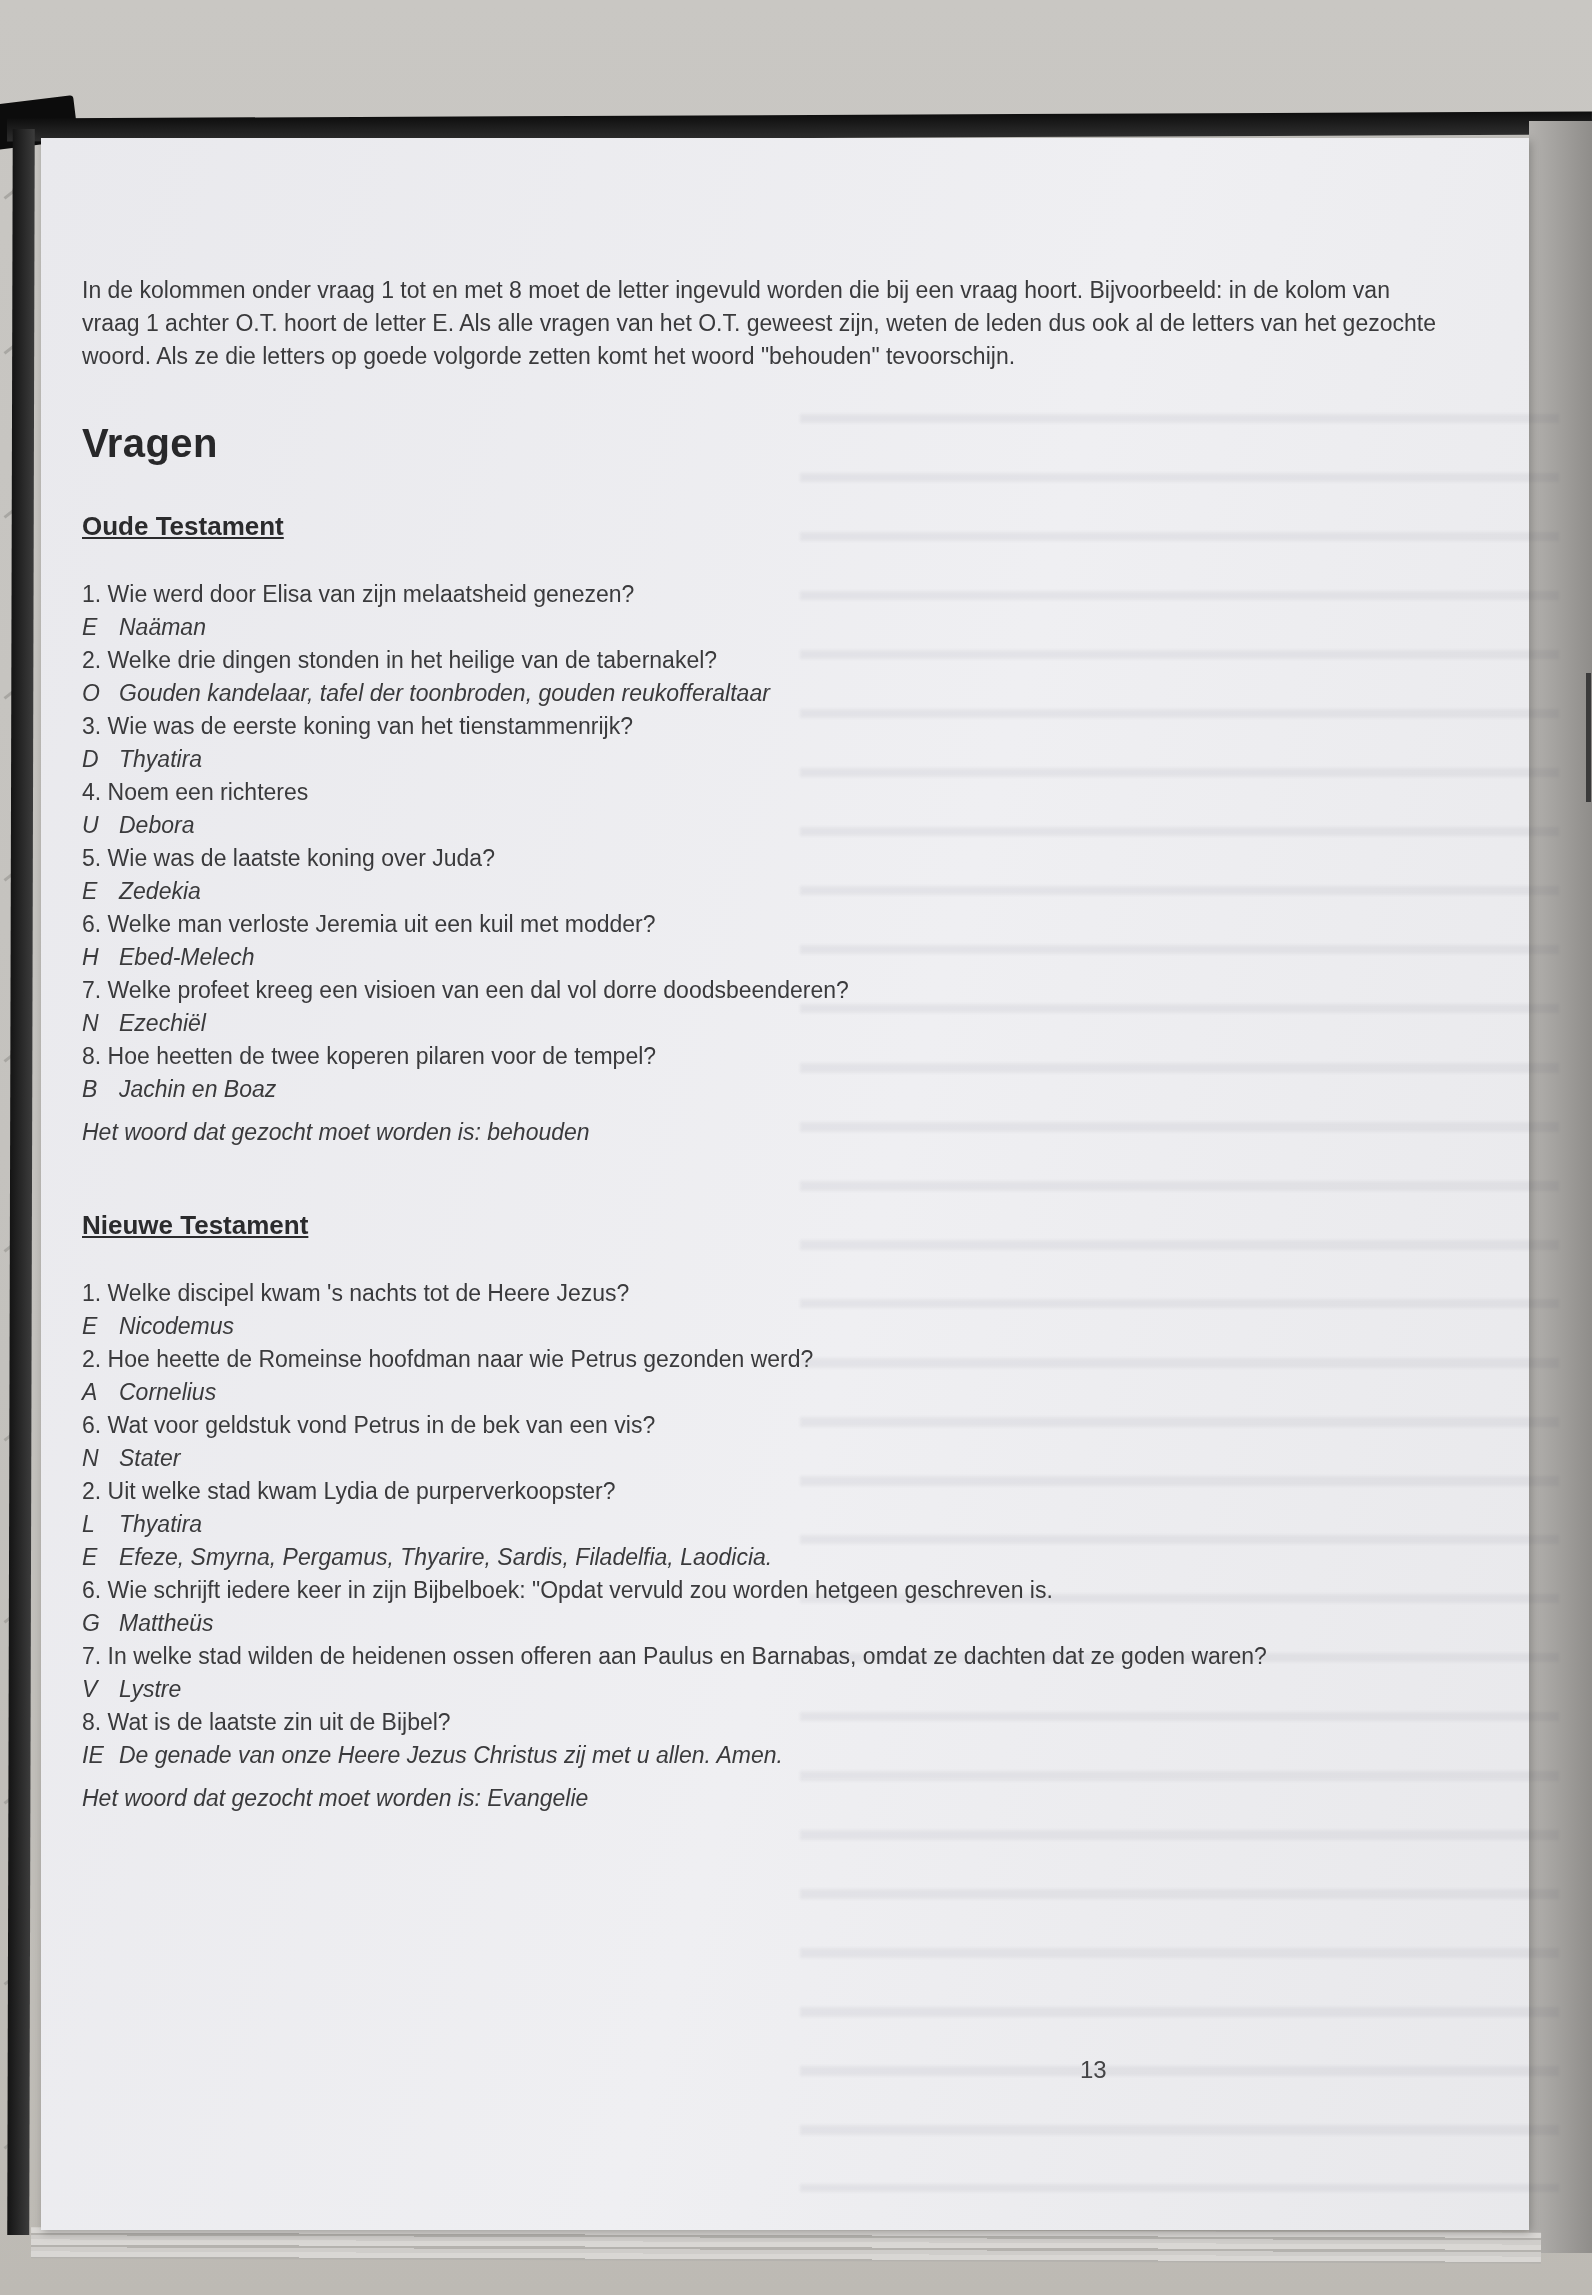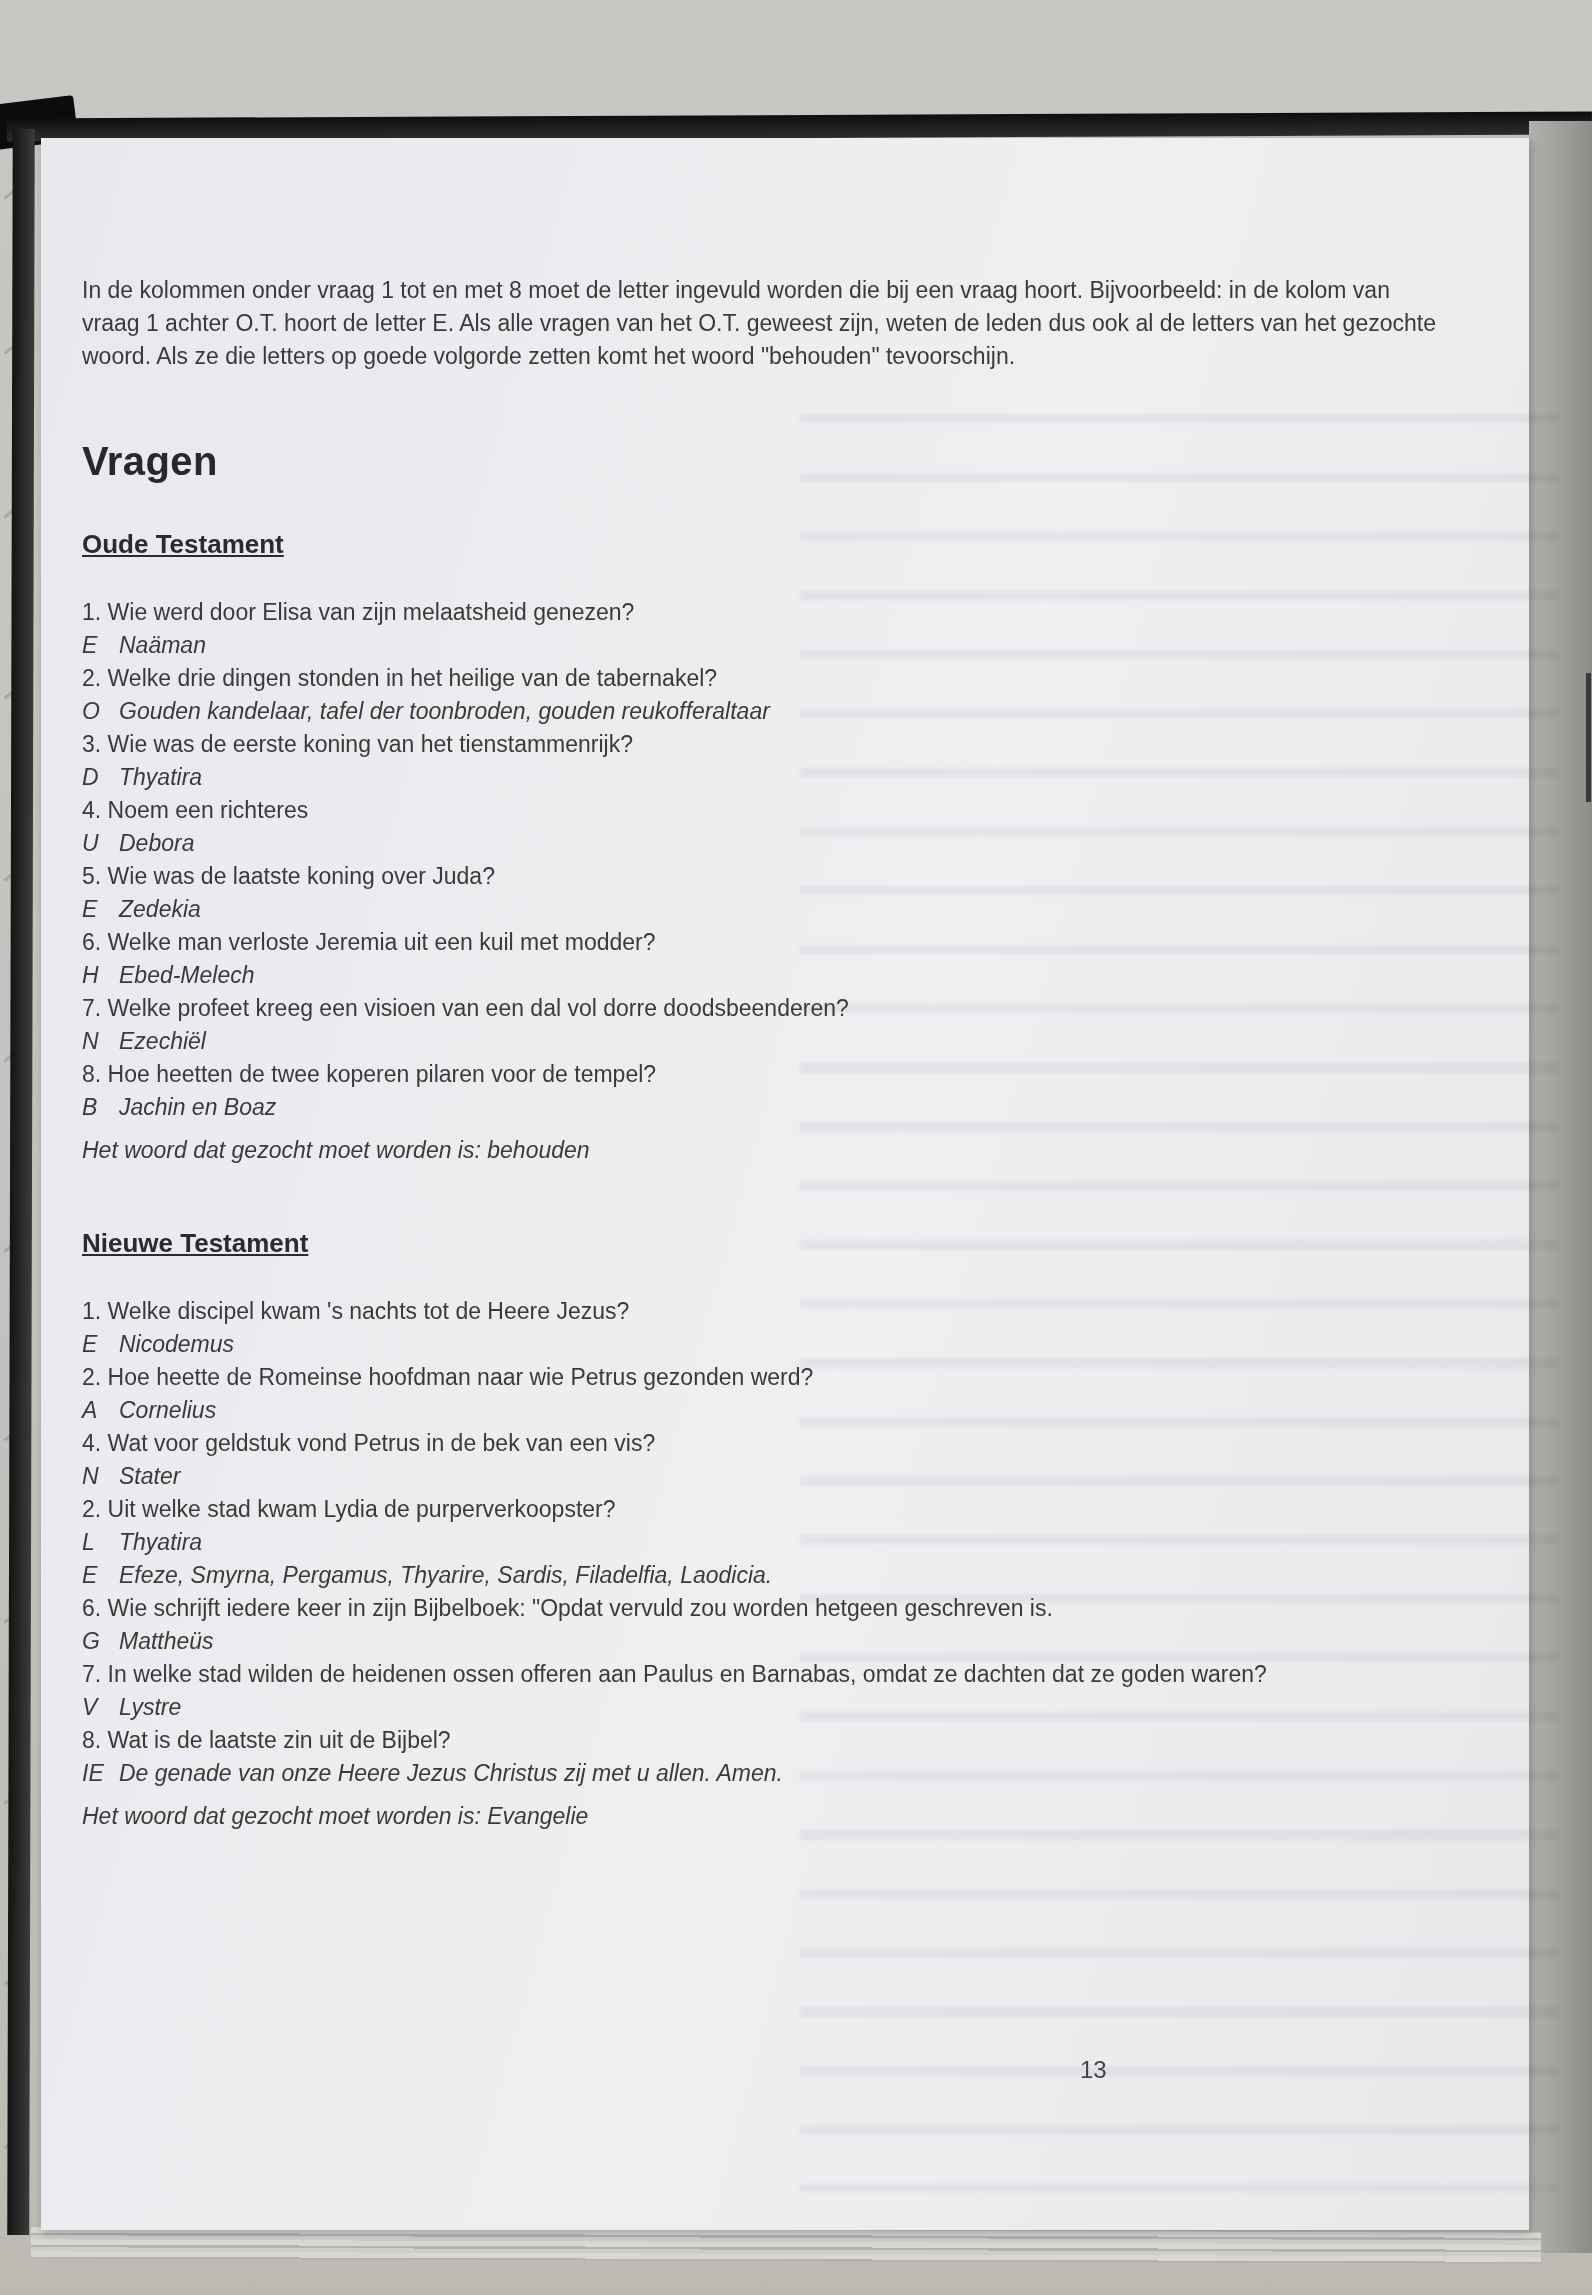--- a/index.html
+++ b/index.html
@@ -59,21 +59,21 @@
     position: absolute; left: 759px; top: 276px; width: 759px; height: 1778px;
     opacity: 0.06; filter: blur(1.7px);
     background: repeating-linear-gradient(180deg, #3c3c52 0 9.5px, transparent 9.5px 59px);
   }
 
   
   .content {
     position: absolute; left: 82px; top: 274px; width: 1359px;
     color: #3a3a3c; font-size: 23px; line-height: 33px;
   }
-  .intro { margin-bottom: 72px; }
+  .intro { margin-bottom: 54px; }
   .title { font-size: 40px; font-weight: bold; color: #28282a; letter-spacing: 0.4px; margin-bottom: 50px; }
   .section-heading { font-size: 26px; font-weight: bold; color: #2b2b2d; margin-bottom: 35px; text-decoration: underline; }
   .q { }
   .a { font-style: italic; }
   .a .letter { display: inline-block; min-width: 37px; }
   .section-footer { font-style: italic; margin-top: 10px; margin-bottom: 60px; }
   .section-footer.last { margin-bottom: 0; }
   .page-number { position: absolute; left: 1080px; top: 2056px; font-size: 24px; color: #444446; }
 </style>
 </head>
@@ -145,21 +145,21 @@
 
     <section>
       <div class="section-heading">Nieuwe Testament</div>
 
       <div class="q">1. Welke discipel kwam 's nachts tot de Heere Jezus?</div>
       <div class="a"><span class="letter">E</span><span>Nicodemus</span></div>
 
       <div class="q">2. Hoe heette de Romeinse hoofdman naar wie Petrus gezonden werd?</div>
       <div class="a"><span class="letter">A</span><span>Cornelius</span></div>
 
-      <div class="q">4. Wat voor geldstuk vond Petrus in de bek van een vis?</div>
+      <div class="q">6. Wat voor geldstuk vond Petrus in de bek van een vis?</div>
       <div class="a"><span class="letter">N</span><span>Stater</span></div>
 
       <div class="q">2. Uit welke stad kwam Lydia de purperverkoopster?</div>
       <div class="a"><span class="letter">L</span><span>Thyatira</span></div>
 
       <div class="a"><span class="letter">E</span><span>Efeze, Smyrna, Pergamus, Thyarire, Sardis, Filadelfia, Laodicia.</span></div>
 
       <div class="q">6. Wie schrijft iedere keer in zijn Bijbelboek: "Opdat vervuld zou worden hetgeen geschreven is.</div>
       <div class="a"><span class="letter">G</span><span>Mattheüs</span></div>
 

